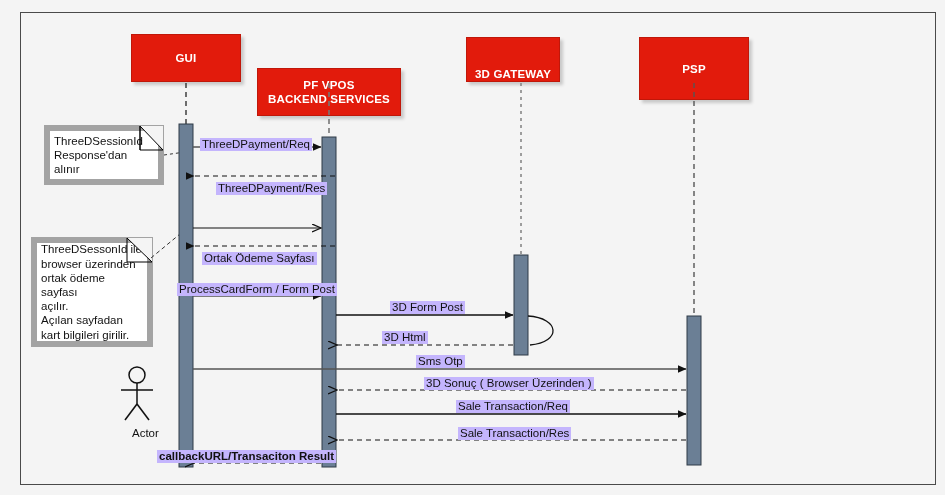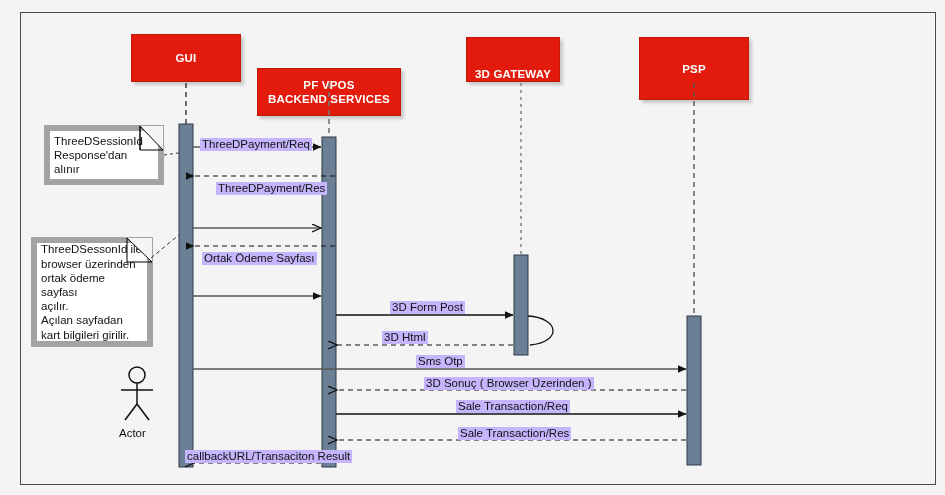--- a/index.html
+++ b/index.html
@@ -178,23 +178,24 @@
       <line x1="137" y1="383" x2="137" y2="404"></line>
       <line x1="121" y1="390" x2="153" y2="390"></line>
       <line x1="137" y1="404" x2="125" y2="420"></line>
       <line x1="137" y1="404" x2="149" y2="420"></line>
     </g>
   </svg>
 
   <div class="msg-label" style="left:200px; top:138px;">ThreeDPayment/Req</div>
   <div class="msg-label" style="left:216px; top:182px;text-align:center;">ThreeDPayment/Res</div>
   <div class="msg-label" style="left:202px; top:252px;">Ortak Ödeme Sayfası</div>
+  <div class="msg-label" style="left:177px; top:283px;">ProcessCardForm / Form Post</div>
   <div class="msg-label" style="left:390px; top:301px;">3D Form Post</div>
   <div class="msg-label" style="left:382px; top:331px;">3D Html</div>
   <div class="msg-label" style="left:416px; top:355px;">Sms Otp</div>
   <div class="msg-label" style="left:424px; top:377px;">3D Sonuç ( Browser Üzerinden )</div>
   <div class="msg-label" style="left:456px; top:400px;">Sale Transaction/Req</div>
   <div class="msg-label" style="left:458px; top:427px;">Sale Transaction/Res</div>
-  <div class="msg-label" style="left:185px; top:450px;">callbackURL/Transaciton Result</div>
-
-  <div class="actor-label" style="left:119px; top:427px;">Actor</div>
+  <div class="msg-label" style="left:157px; top:450px;font-weight:bold;">callbackURL/Transaciton Result</div>
+
+  <div class="actor-label" style="left:132px; top:427px;">Actor</div>
 
 </div>
 
 </body></html>

